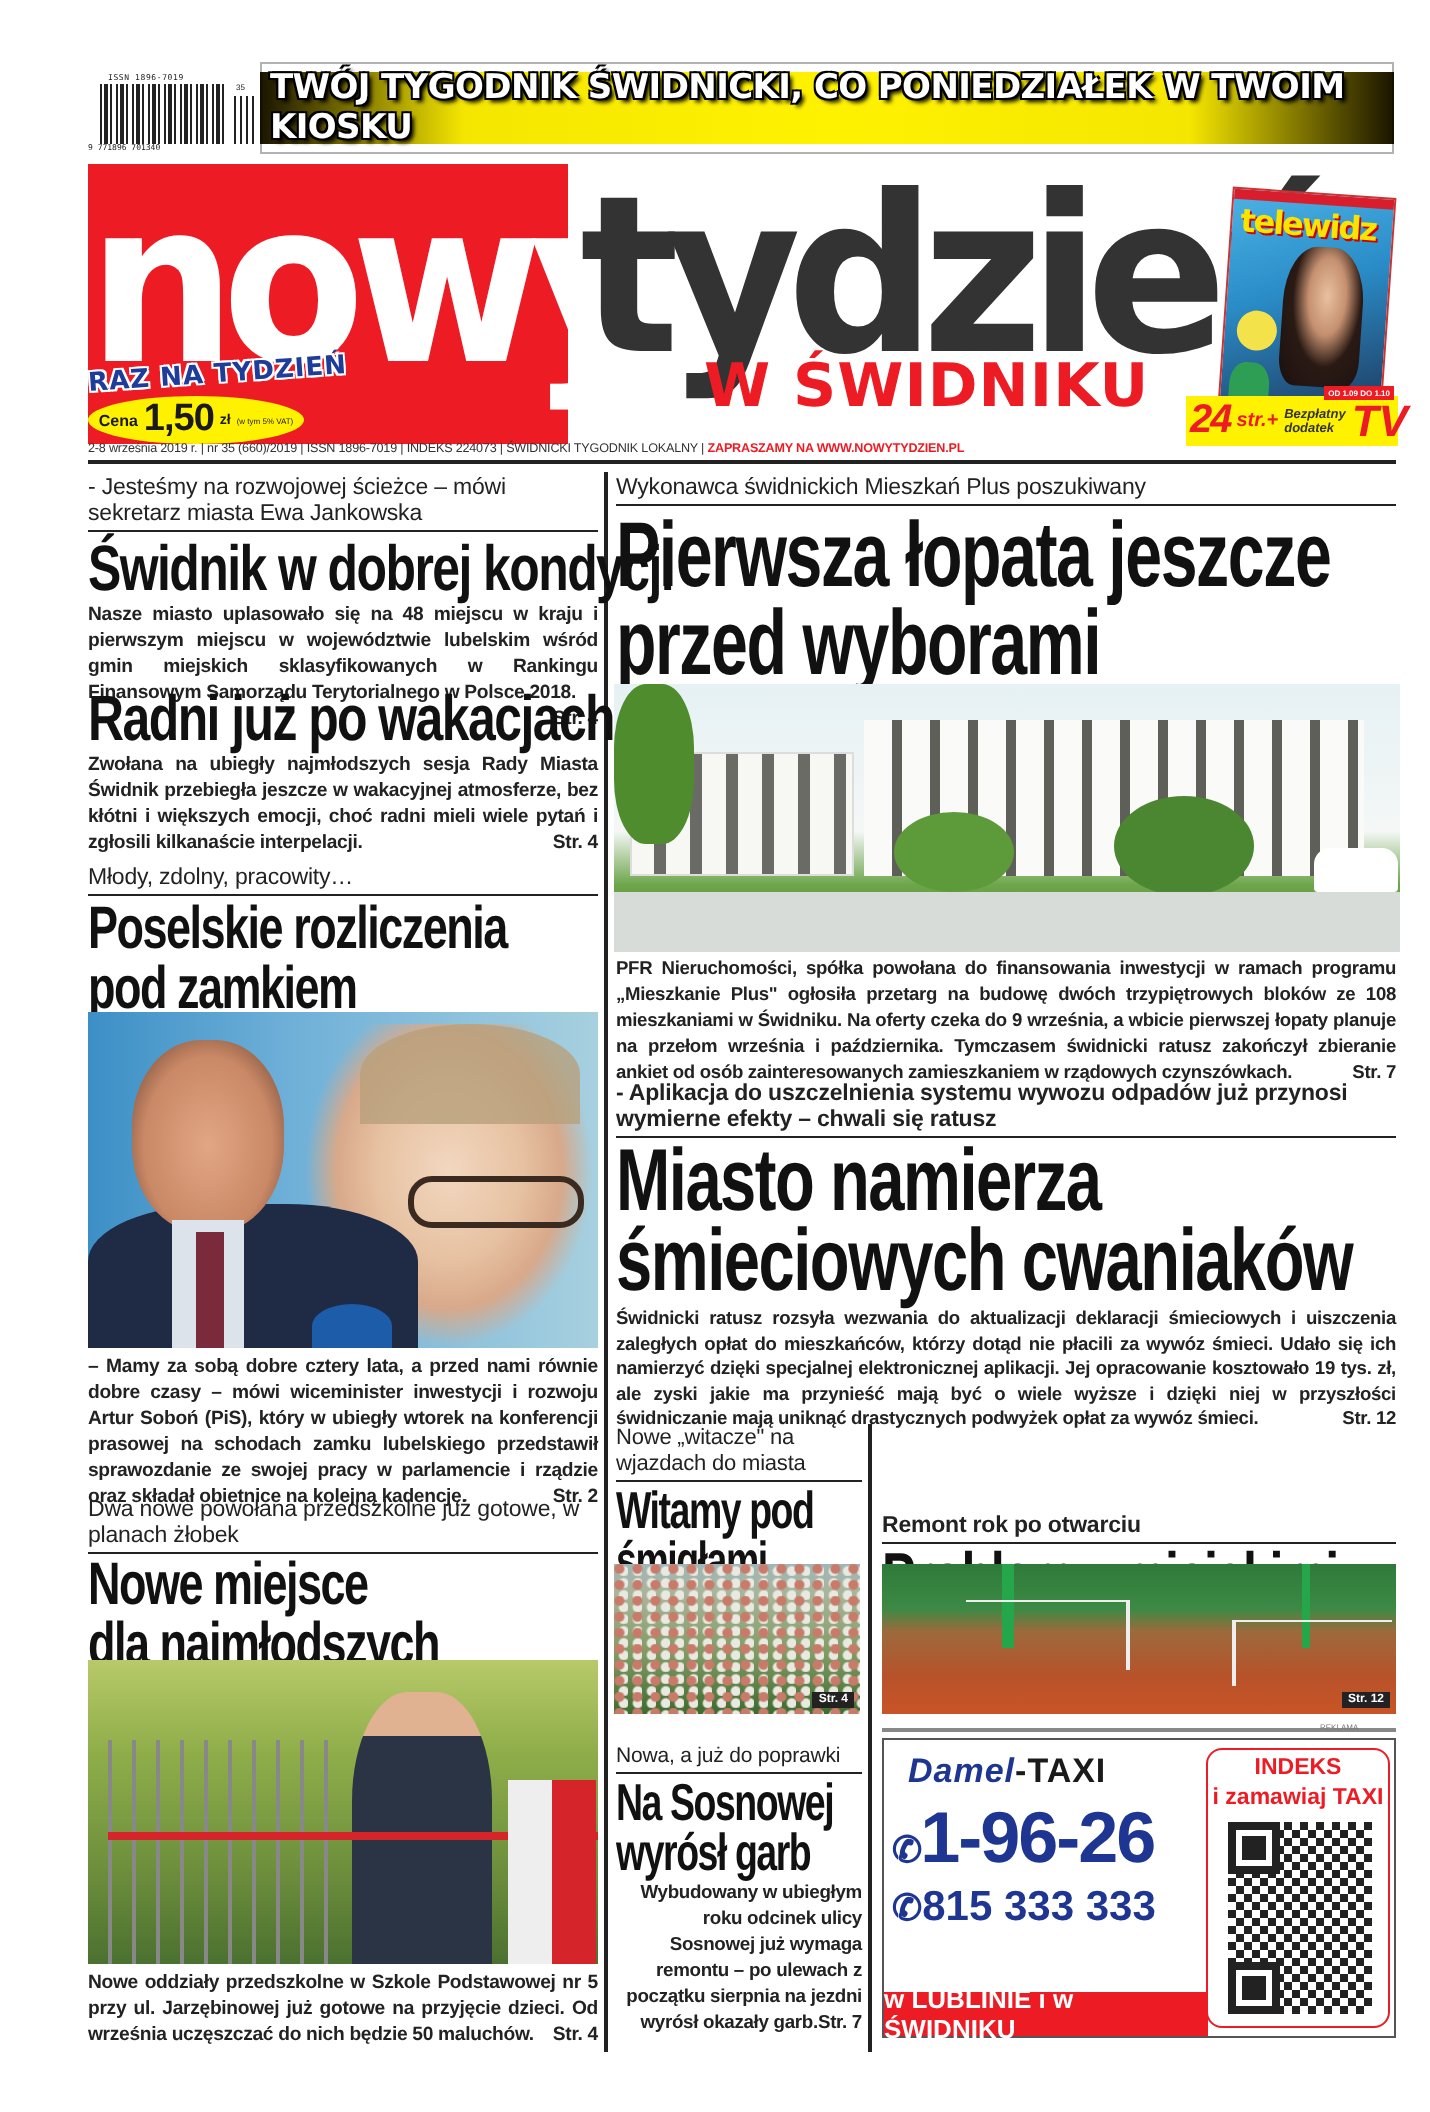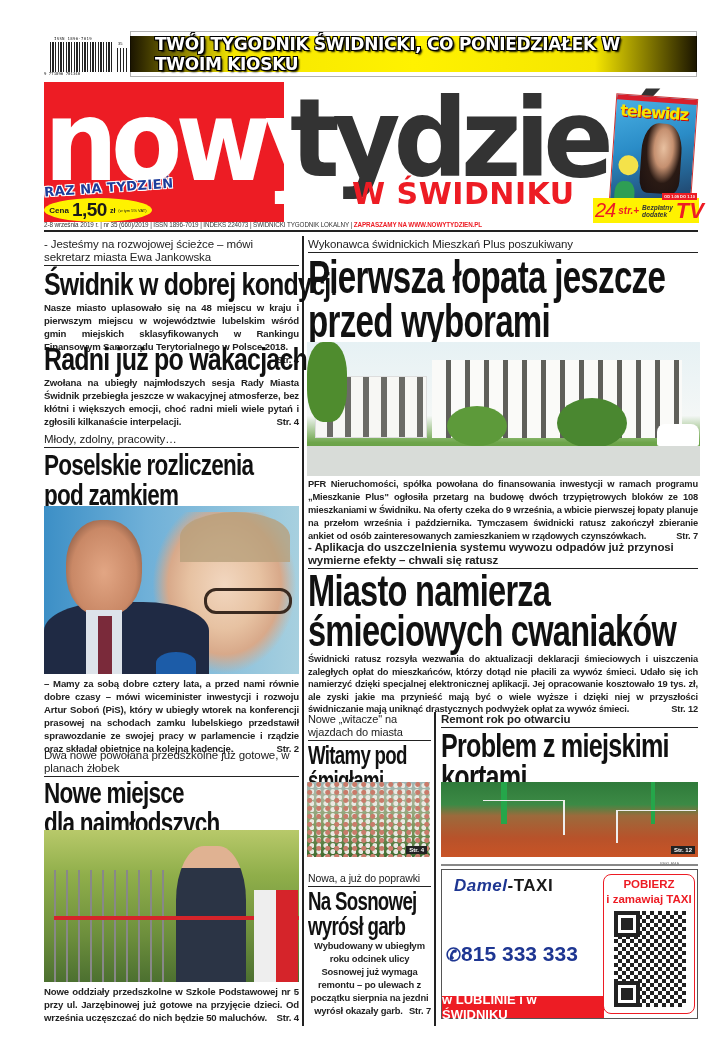--- a/index.html
+++ b/index.html
@@ -8,21 +8,21 @@
 .abs{position:absolute;}
 
 .barcode{left:44px;top:36px;width:84px;height:42px;}
 .barcode .issn{position:absolute;left:10px;top:0;font-size:4px;font-family:"DejaVu Sans Mono",monospace;letter-spacing:.3px;}
 .barcode .bars{position:absolute;left:6px;top:6px;width:62px;height:30px;background:repeating-linear-gradient(90deg,#222 0 1px,#fff 1px 2px,#222 2px 4px,#fff 4px 5px,#222 5px 6px,#fff 6px 8px);}
 .barcode .bars2{position:absolute;left:73px;top:12px;width:10px;height:24px;background:repeating-linear-gradient(90deg,#222 0 1px,#fff 1px 3px);}
 .barcode .num{position:absolute;left:0;top:35px;font-size:4px;font-family:"DejaVu Sans Mono",monospace;}
 .barcode .issue{position:absolute;left:74px;top:5px;font-size:4px;}
 
 .banner{left:130px;top:36px;width:567px;height:36px;background:linear-gradient(90deg,#1a1400 0%,#f5e600 18%,#fff200 50%,#f5e600 82%,#1a1400 100%);display:flex;align-items:center;justify-content:center;}
-.banner span{font-family:"DejaVu Sans",sans-serif;font-weight:bold;font-size:17px;color:#fff;letter-spacing:-.3px;text-shadow:1px 1px 0 #000,-1px -1px 0 #000,1px -1px 0 #000,-1px 1px 0 #000,2px 2px 2px #000;border:1px solid rgba(0,0,0,.3);padding:2px 24px;}
+.banner span{font-family:"DejaVu Sans",sans-serif;font-weight:bold;font-size:17px;color:#fff;letter-spacing:-.3px;text-shadow:1px 1px 0 #000,-1px -1px 0 #000,1px -1px 0 #000,-1px 1px 0 #000,2px 2px 2px #000;border:1px solid rgba(0,0,0,.3);padding:2px 4px;}
 
 .red-box{left:44px;top:82px;width:240px;height:140px;background:#ed1c24;}
 .nowy{left:44px;top:82px;width:240px;height:110px;color:#fff;font-family:"DejaVu Sans",sans-serif;font-weight:bold;font-size:104px;letter-spacing:-7px;line-height:110px;text-align:center;transform:scaleY(1.08);transform-origin:top;}
 .tydzien{left:290px;top:80px;font-family:"DejaVu Sans",sans-serif;font-weight:bold;font-size:104px;letter-spacing:-7px;color:#333;line-height:110px;transform:scaleY(1.05);transform-origin:top;}
 .w-swidniku{left:352px;top:176px;font-family:"DejaVu Sans",sans-serif;font-weight:bold;font-size:30px;color:#ed1c24;letter-spacing:.5px;}
 .raz{left:44px;top:180px;font-family:"DejaVu Sans",sans-serif;font-weight:bold;font-size:13px;color:#1e3c9a;letter-spacing:.5px;transform:rotate(-4deg);text-shadow:1px 1px 0 #fff,-1px -1px 0 #fff,1px -1px 0 #fff,-1px 1px 0 #fff;}
 .cena{left:44px;top:198px;width:108px;height:24px;border-radius:50%;background:#fff200;display:flex;align-items:center;justify-content:center;gap:3px;color:#1a1a1a;}
 .cena .l{font-size:8px;font-weight:bold;}
 .cena .v{font-size:19px;font-weight:bold;letter-spacing:-.5px;}
 .cena .c{font-size:7px;font-weight:bold;}
@@ -31,21 +31,21 @@
 .dateline .red{color:#ed1c24;font-weight:bold;}
 .rule-top{left:44px;top:230px;width:654px;height:1.5px;background:#222;}
 
 .tv-cover{left:612px;top:96px;width:82px;height:124px;background:linear-gradient(160deg,#4cb3e6 0%,#2a8cc7 40%,#1d2a4a 100%);transform:rotate(4deg);border:1px solid #c33;overflow:hidden;}
 .tv-cover .bar{position:absolute;left:0;top:0;width:100%;height:5px;background:#d81e2c;}
 .tv-cover .t{position:absolute;left:4px;top:6px;font-family:"DejaVu Sans",sans-serif;font-weight:bold;font-size:16px;color:#f8e400;letter-spacing:-1px;text-shadow:1px 1px 0 #c00;}
 .tv-cover .face{position:absolute;left:28px;top:26px;width:40px;height:70px;border-radius:40% 40% 20% 20%;background:radial-gradient(ellipse at 55% 35%,#e8c0a0 0%,#c59070 30%,#2a1a14 55%,#1a1010 100%);}
 .tv-cover .disc{position:absolute;left:6px;top:60px;width:20px;height:20px;border-radius:50%;background:#f4e24a;}
 .tv-cover .girl{position:absolute;left:4px;top:86px;width:20px;height:28px;background:#2e9e54;border-radius:40% 40% 0 0;}
 .tv-strip{left:593px;top:198px;width:106px;height:25px;background:#fff200;display:flex;align-items:center;gap:3px;padding-left:2px;}
-.tv-strip .n{font-weight:normal;font-style:italic;font-size:20px;color:#ed1c24;letter-spacing:-1px;}
+.tv-strip .n{font-weight:bold;font-style:italic;font-size:20px;color:#ed1c24;letter-spacing:-1px;}
 .tv-strip .s{font-weight:bold;font-style:italic;font-size:10px;color:#ed1c24;}
 .tv-strip .b{font-style:italic;font-size:6.5px;line-height:7px;color:#333;font-weight:bold;}
 .tv-strip .tv{font-weight:bold;font-style:italic;font-size:22px;color:#ed1c24;}
 .tv-strip .dod{position:absolute;right:2px;top:-5px;background:#ed1c24;color:#fff;font-size:4px;padding:1px 2px;font-weight:bold;}
 
 .vdiv{background:#222;width:1.5px;}
 
 .kicker{font-size:11.5px;color:#222;line-height:13px;letter-spacing:-.1px;}
 .kicker-rule{border-bottom:1.3px solid #222;padding-bottom:1px;}
 .headline{font-family:"Liberation Sans",sans-serif;font-weight:bold;color:#111;letter-spacing:-1px;transform:scaleX(.82);transform-origin:left;white-space:nowrap;}
@@ -232,50 +232,51 @@
 <div class="abs" style="left:308px;top:713px;width:123px;">
   <div class="kicker kicker-rule" style="font-size:11px;">Nowe „witacze" na wjazdach do miasta</div>
   <div class="headline" style="font-size:26px;line-height:25px;margin-top:2px;transform:scaleX(.72);">Witamy pod</div>
   <div class="headline" style="font-size:26px;line-height:25px;transform:scaleX(.72);">śmigłami</div>
 </div>
 <div class="abs photo ph-aerial">
   <span class="strtag">Str. 4</span>
 </div>
 
 <div class="abs" style="left:441px;top:713px;width:257px;">
-  <div class="kicker kicker-rule" style="font-weight:bold;">Remont rok po otwarciu</div>
+  <div class="kicker kicker-rule" style="font-weight:bold;margin-top:44px;">Remont rok po otwarciu</div>
   <div class="headline" style="font-size:34px;line-height:31px;margin-top:2px;transform:scaleX(.74);">Problem z miejskimi</div>
   <div class="headline" style="font-size:34px;line-height:31px;transform:scaleX(.74);">kortami</div>
 </div>
 <div class="abs photo ph-courts">
   <div class="post" style="left:60px;"></div>
   <div class="post" style="left:210px;width:4px;"></div>
   <div class="net" style="left:42px;top:18px;width:80px;"></div>
   <div class="netv" style="left:122px;top:18px;height:35px;"></div>
   <div class="net" style="left:175px;top:28px;width:80px;"></div>
   <div class="netv" style="left:175px;top:28px;height:33px;"></div>
   <span class="strtag">Str. 12</span>
 </div>
 
 <div class="abs" style="left:308px;top:872px;width:123px;">
   <div class="kicker kicker-rule" style="font-size:10.5px;">Nowa, a już do poprawki</div>
   <div class="headline" style="font-size:26px;line-height:25px;margin-top:2px;transform:scaleX(.72);">Na Sosnowej</div>
   <div class="headline" style="font-size:26px;line-height:25px;transform:scaleX(.72);">wyrósł garb</div>
-  <div class="body" style="font-size:9.4px;line-height:13px;text-align:center;">
+  <div class="body" style="font-size:9.4px;line-height:13px;text-align:right;">
     <span>Wybudowany w ubiegłym roku odcinek ulicy Sosnowej już wymaga remontu – po ulewach z początku sierpnia na jezdni wyrósł okazały garb.</span>
     <span class="str">Str. 7</span>
   </div>
 </div>
 
 <div class="abs ad-rule"></div>
 <div class="abs reklama">REKLAMA</div>
 <div class="abs ad">
   <div class="brand"><span>Damel</span><b>-TAXI</b></div>
+  <div class="num1"><span class="phone">✆</span><span>1-96-26</span></div>
   <div class="num2"><span class="phone">✆</span><span>815 333 333</span></div>
   <div class="strip">w LUBLINIE i w ŚWIDNIKU</div>
   <div class="qrbox">
     <div class="pob">
-        <div>POBIERZ</div>
+        <div>INDEKS</div>
         <div>i zamawiaj TAXI</div>
       </div>
     <div class="qr"></div>
   </div>
 </div>
 
 </body></html>

